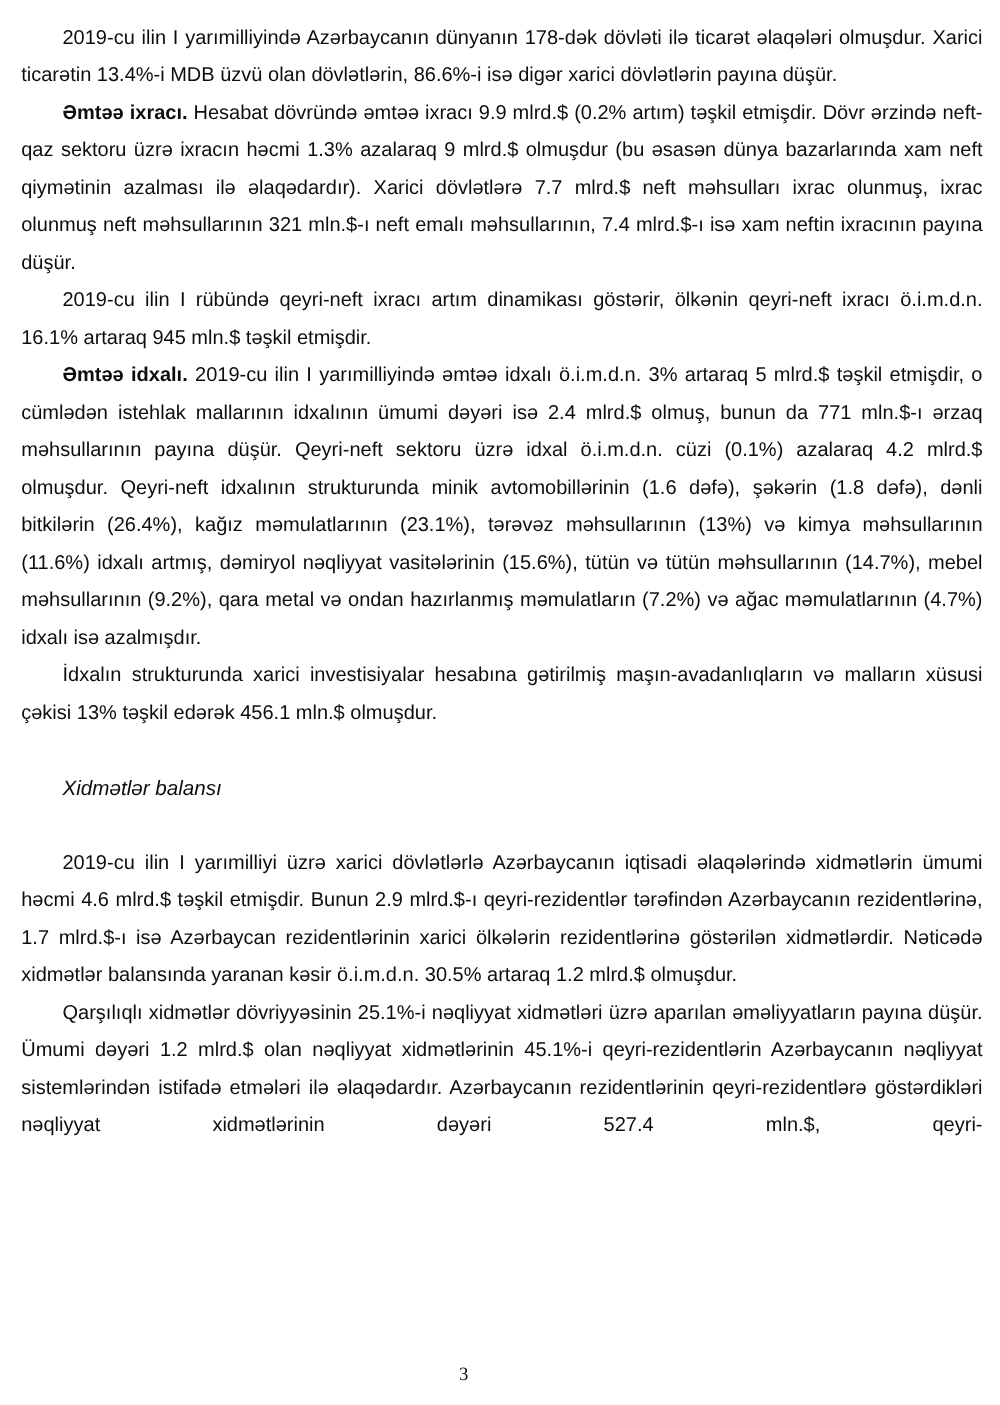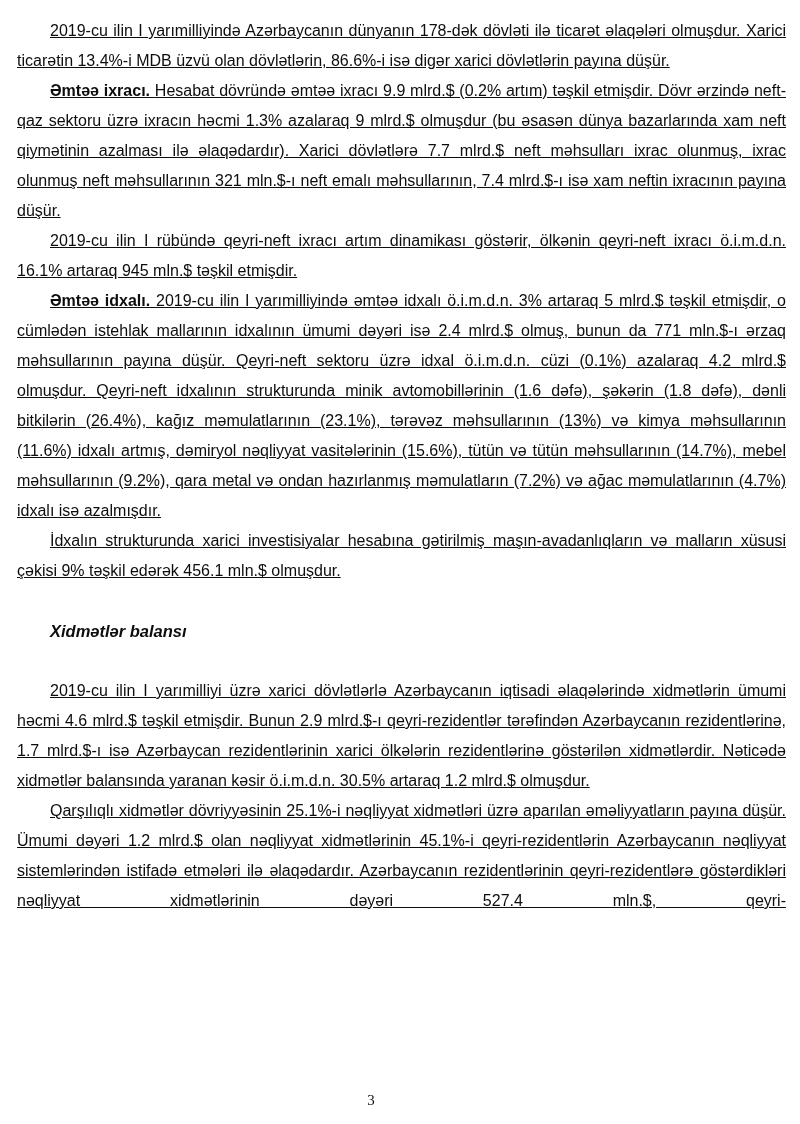--- a/index.html
+++ b/index.html
@@ -17,33 +17,32 @@
   }
   .doc-body {
     padding: 16px 14px 0 17px;
   }
   p.para {
     margin: 0;
     font-size: 16px;
     line-height: 30px;
     text-align: justify;
     text-indent: 33px;
-    text-decoration: underline;
   }
   p.para .lead {
     font-weight: bold;
   }
   p.justify-last {
     text-align-last: justify;
   }
   h2.section-heading {
     margin: 30px 0 30px 0;
     font-size: 16.5px;
     line-height: 30px;
-    font-weight: bold;
+    font-weight: normal;
     font-style: italic;
     text-indent: 33px;
   }
   .page-footer {
     position: absolute;
     left: 0;
     top: 1090px;
     width: 100%;
     box-sizing: border-box;
     padding-right: 58px;
@@ -56,21 +55,21 @@
 </style>
 </head>
 <body>
 
 <div class="doc-page">
   <div class="doc-body">
       <p class="para">2019-cu ilin I yarımilliyində Azərbaycanın dünyanın 178-dək dövləti ilə ticarət əlaqələri olmuşdur. Xarici ticarətin 13.4%-i MDB üzvü olan dövlətlərin, 86.6%-i isə digər xarici dövlətlərin payına düşür.</p>
       <p class="para"><span class="lead">Əmtəə ixracı. </span>Hesabat dövründə əmtəə ixracı 9.9 mlrd.$ (0.2% artım) təşkil etmişdir. Dövr ərzində neft-qaz sektoru üzrə ixracın həcmi 1.3% azalaraq 9 mlrd.$ olmuşdur (bu əsasən dünya bazarlarında xam neft qiymətinin azalması ilə əlaqədardır). Xarici dövlətlərə 7.7 mlrd.$ neft məhsulları ixrac olunmuş, ixrac olunmuş neft məhsullarının 321 mln.$-ı neft emalı məhsullarının, 7.4 mlrd.$-ı isə xam neftin ixracının payına düşür.</p>
       <p class="para">2019-cu ilin I rübündə qeyri-neft ixracı artım dinamikası göstərir, ölkənin qeyri-neft ixracı ö.i.m.d.n. 16.1% artaraq 945 mln.$ təşkil etmişdir.</p>
       <p class="para"><span class="lead">Əmtəə idxalı. </span>2019-cu ilin I yarımilliyində əmtəə idxalı ö.i.m.d.n. 3% artaraq 5 mlrd.$ təşkil etmişdir, o cümlədən istehlak mallarının idxalının ümumi dəyəri isə 2.4 mlrd.$ olmuş, bunun da 771 mln.$-ı ərzaq məhsullarının payına düşür. Qeyri-neft sektoru üzrə idxal ö.i.m.d.n. cüzi (0.1%) azalaraq 4.2 mlrd.$ olmuşdur. Qeyri-neft idxalının strukturunda minik avtomobillərinin (1.6 dəfə), şəkərin (1.8 dəfə), dənli bitkilərin (26.4%), kağız məmulatlarının (23.1%), tərəvəz məhsullarının (13%) və kimya məhsullarının (11.6%) idxalı artmış, dəmiryol nəqliyyat vasitələrinin (15.6%), tütün və tütün məhsullarının (14.7%), mebel məhsullarının (9.2%), qara metal və ondan hazırlanmış məmulatların (7.2%) və ağac məmulatlarının (4.7%) idxalı isə azalmışdır.</p>
-      <p class="para">İdxalın strukturunda xarici investisiyalar hesabına gətirilmiş maşın-avadanlıqların və malların xüsusi çəkisi 9% təşkil edərək 456.1 mln.$ olmuşdur.</p>
+      <p class="para">İdxalın strukturunda xarici investisiyalar hesabına gətirilmiş maşın-avadanlıqların və malların xüsusi çəkisi 13% təşkil edərək 456.1 mln.$ olmuşdur.</p>
       <h2 class="section-heading">Xidmətlər balansı</h2>
       <p class="para">2019-cu ilin I yarımilliyi üzrə xarici dövlətlərlə Azərbaycanın iqtisadi əlaqələrində xidmətlərin ümumi həcmi 4.6 mlrd.$ təşkil etmişdir. Bunun 2.9 mlrd.$-ı qeyri-rezidentlər tərəfindən Azərbaycanın rezidentlərinə, 1.7 mlrd.$-ı isə Azərbaycan rezidentlərinin xarici ölkələrin rezidentlərinə göstərilən xidmətlərdir. Nəticədə xidmətlər balansında yaranan kəsir ö.i.m.d.n. 30.5% artaraq 1.2 mlrd.$ olmuşdur.</p>
       <p class="para justify-last">Qarşılıqlı xidmətlər dövriyyəsinin 25.1%-i nəqliyyat xidmətləri üzrə aparılan əməliyyatların payına düşür. Ümumi dəyəri 1.2 mlrd.$ olan nəqliyyat xidmətlərinin 45.1%-i qeyri-rezidentlərin Azərbaycanın nəqliyyat sistemlərindən istifadə etmələri ilə əlaqədardır. Azərbaycanın rezidentlərinin qeyri-rezidentlərə göstərdikləri nəqliyyat xidmətlərinin dəyəri 527.4 mln.$, qeyri-</p>
     </div>
   <div class="page-footer">
     <span>3</span>
   </div>
 </div>
 
 </body></html>

